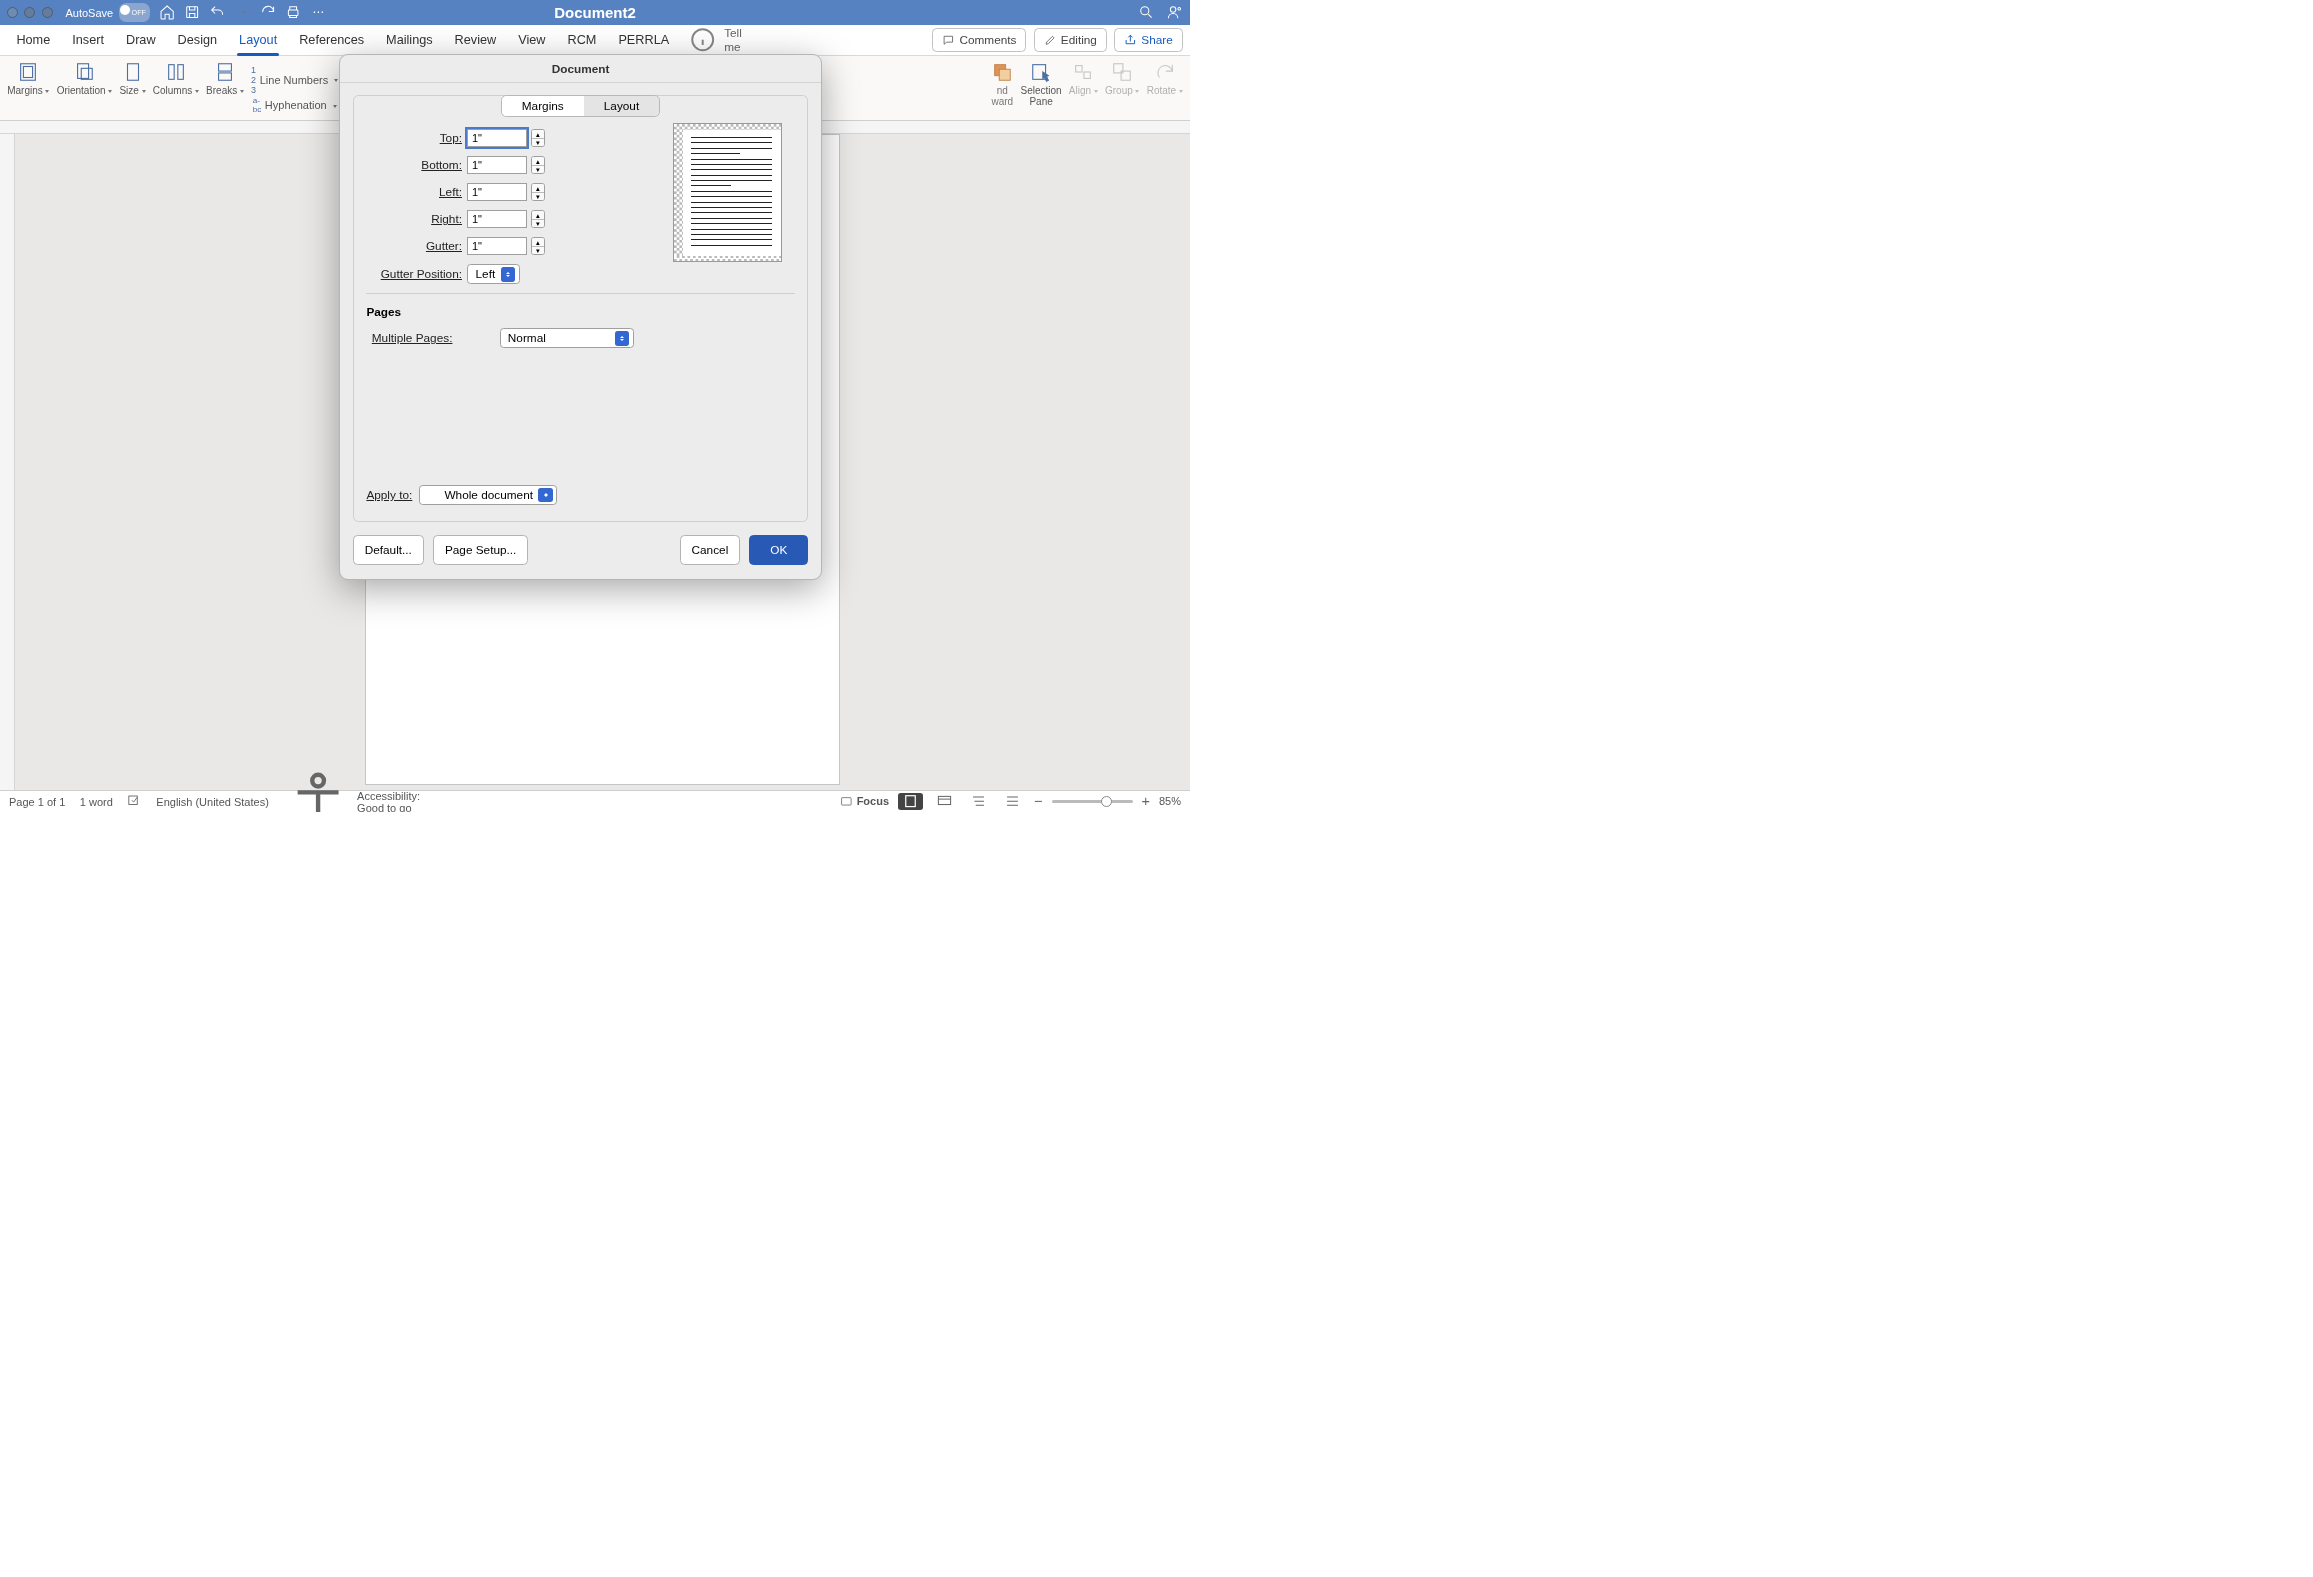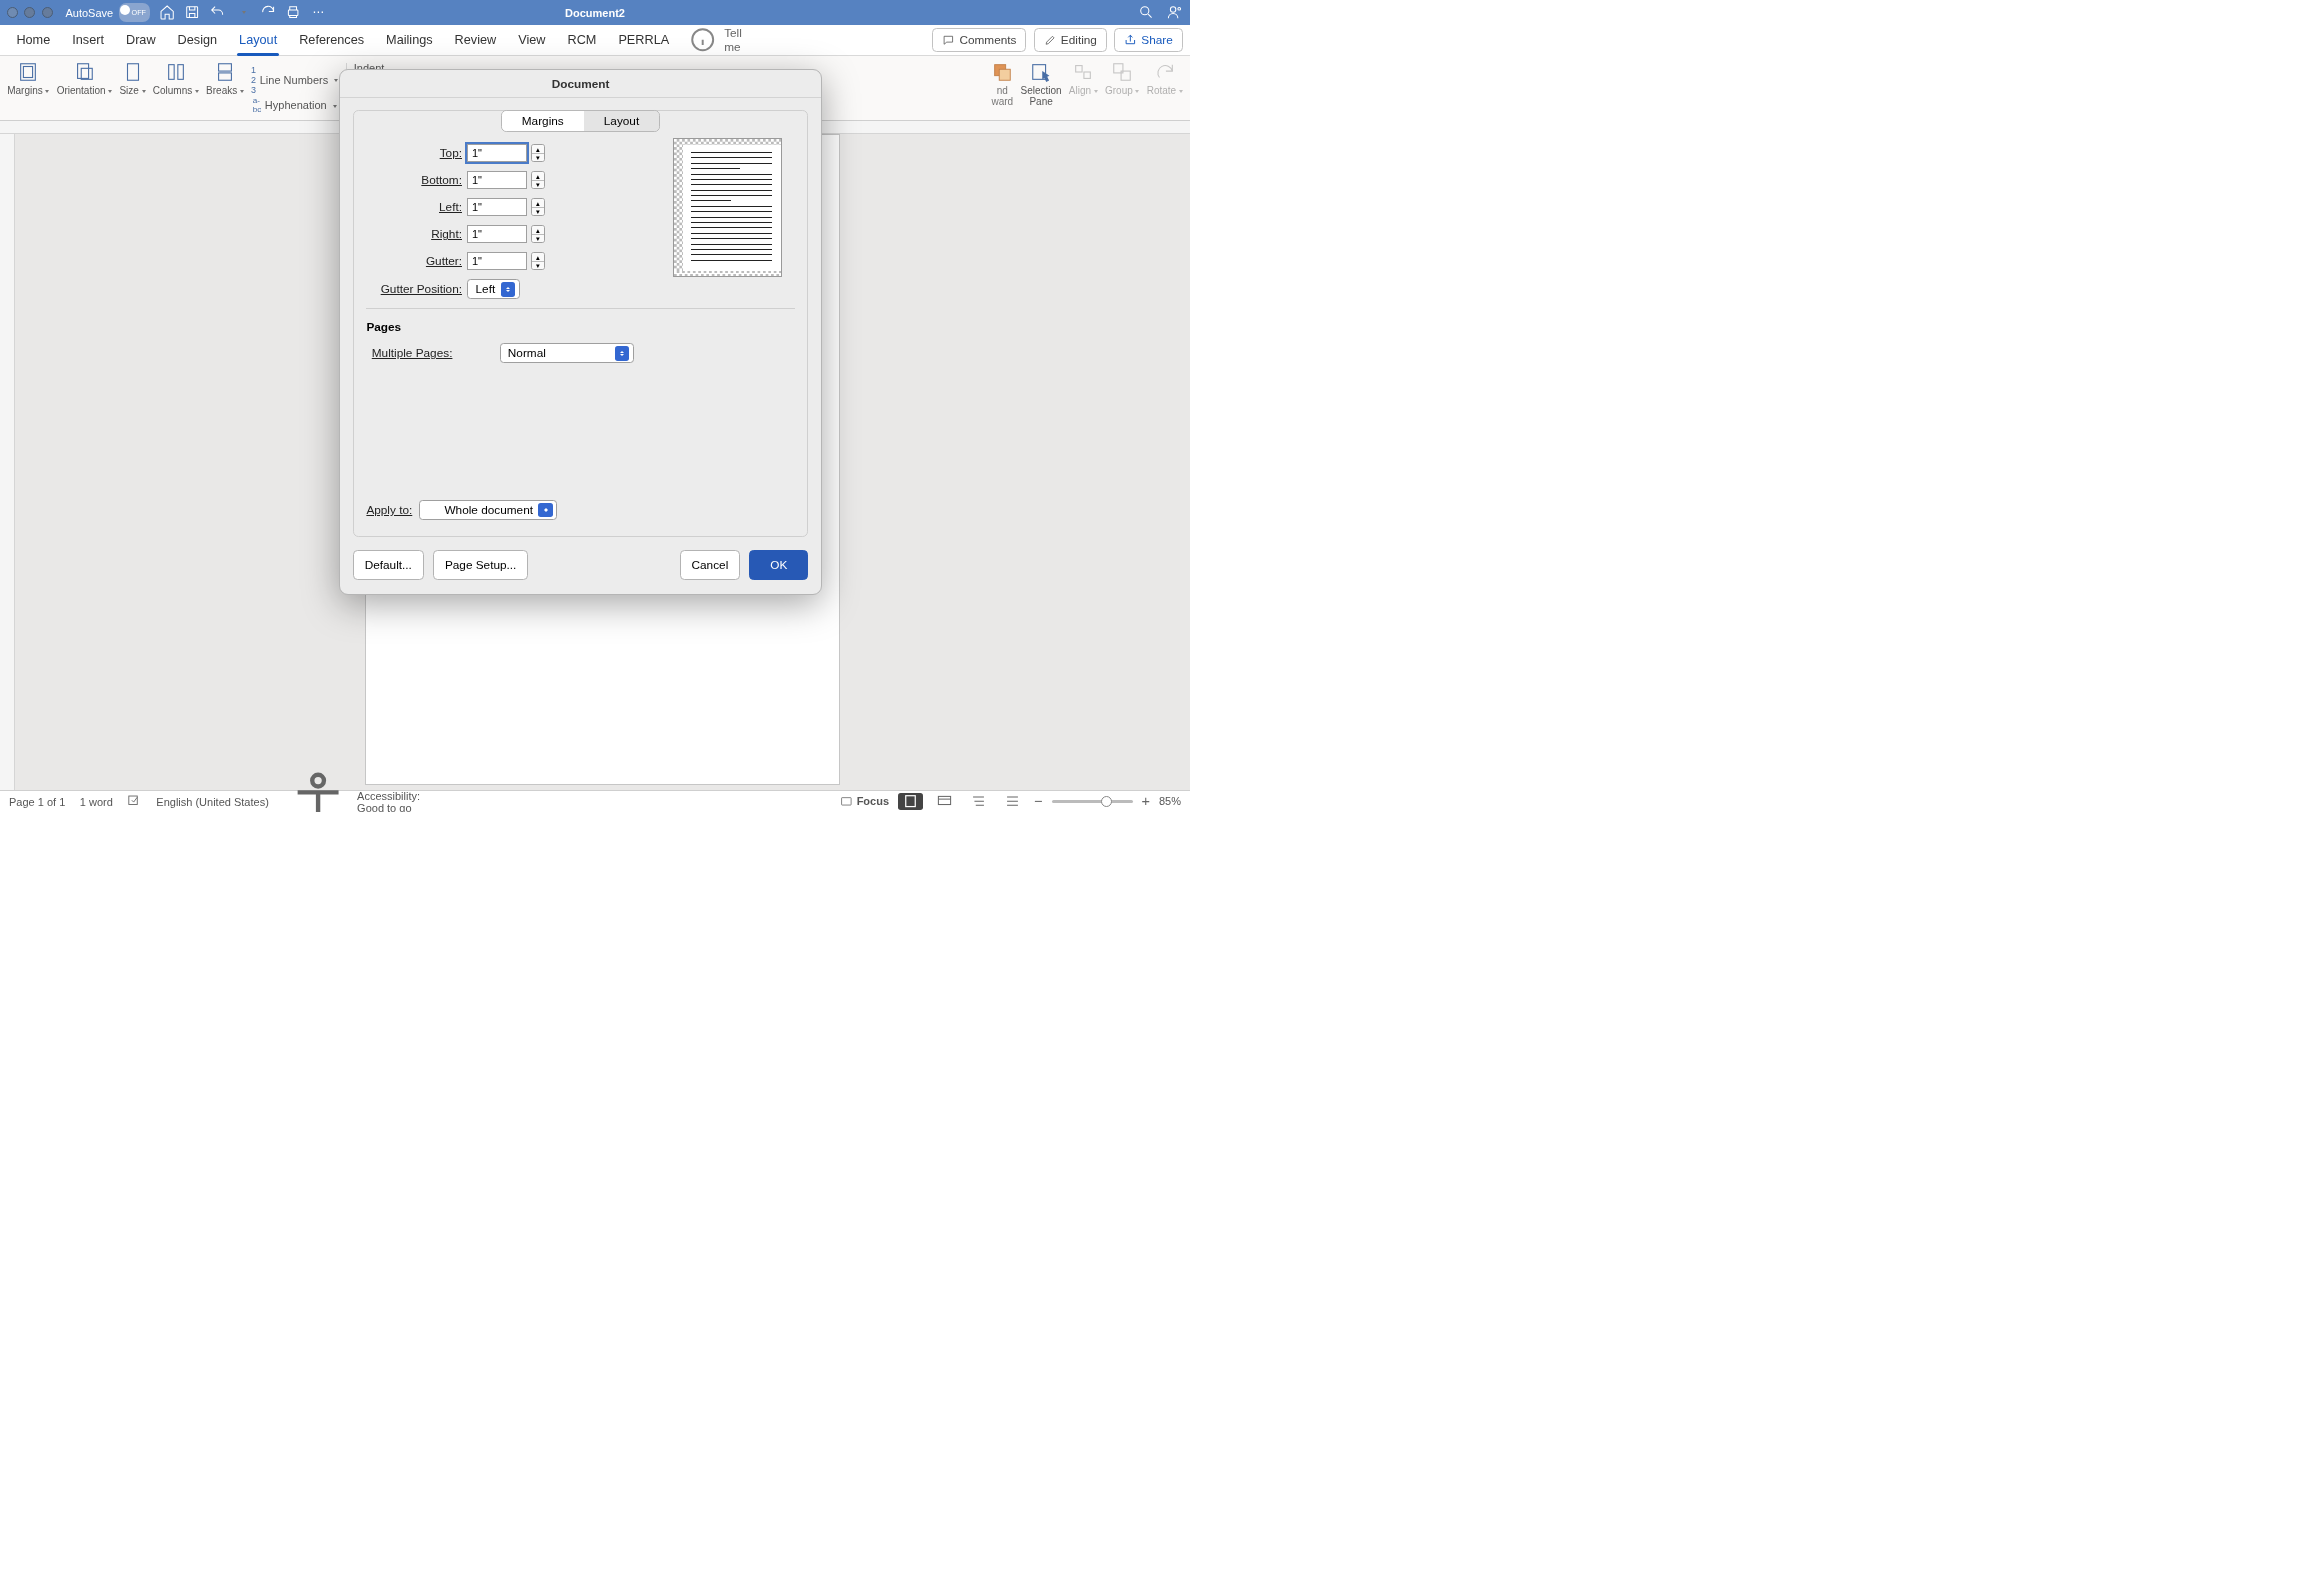--- a/index.html
+++ b/index.html
@@ -8,21 +8,21 @@
 
 .titlebar { height:25px; background:#5682c1; display:flex; align-items:center; padding:0 7.2px; position:relative; }
 .winbtns { display:flex; gap:6.3px; }
 .winbtn { width:11px; height:11px; border-radius:50%; background:#667c9c; border:0.9px solid #4a5d76; }
 .winbtn.close{ background:#6f8bb2; }
 .autosave { margin-left:12.7px; color:#fff; font-size:11px; display:flex; align-items:center; gap:5.4px; }
 .toggle{ width:31px; height:19px; background:#8aa5cf; border-radius:7.2px; position:relative; font-size:7.2px; color:#fff; display:flex; align-items:center; justify-content:flex-end; padding-right:3.6px;}
 .toggle::before{content:"";position:absolute;left:1.8px;top:1.8px;width:10px;height:10px;border-radius:50%;background:#fff;}
 .qat{ margin-left:9px; display:flex; gap:9px; align-items:center;}
 .qat-ico{ width:16.3px; height:16.3px; color:#fff; display:flex; align-items:center; justify-content:center;}
-.doctitle{ position:absolute; left:50%; transform:translateX(-50%); color:#fff; font-weight:600; font-size:11px;}
+.doctitle{ position:absolute; left:50%; transform:translateX(-50%); color:#fff; font-weight:600; font-size:15px;}
 .titleright{ position:absolute; right:7.2px; display:flex; gap:12.7px;}
 
 
 .tabs{ height:31px; border-bottom:0.9px solid #d9d9d9; display:flex; align-items:center; padding:0 5.4px; background:#fff; position:relative;}
 .tab{ padding:0 11px; height:31px; display:flex; align-items:center; font-size:12.7px; color:#333; cursor:default;}
 .tab.active{ color:#185abd; position:relative;}
 .tab.active::after{content:"";position:absolute;left:9px;right:9px;bottom:0;height:2.7px;background:#185abd;border-radius:1.8px;}
 .tellme{ display:flex; align-items:center; gap:5.4px; color:#666; margin-left:7.2px;}
 .tab-right{ position:absolute; right:7.2px; display:flex; gap:7.2px;}
 .pillbtn{ border:0.9px solid #c2c2c2; border-radius:4.5px; padding:3.6px 9px; font-size:11.8px; color:#444; display:flex; align-items:center; gap:4.5px; background:#fff;}
@@ -38,21 +38,21 @@
 .drop::after{content:"";border-left:2.7px solid transparent;border-right:2.7px solid transparent;border-top:3.6px solid #777;display:inline-block;margin-left:2.7px;vertical-align:middle;}
 .rline{ display:flex; align-items:center; gap:3.6px; font-size:11px; color:#555; padding:0.9px 0;}
 
 
 .docarea{ position:absolute; top:121px; left:0; right:0; bottom:22px; background:#e9e8e7; overflow:hidden;}
 .vruler{ position:absolute; left:0; top:12.7px; bottom:0; width:14.5px; background:#f5f5f5; border-right:0.9px solid #d5d5d5;}
 .hruler{ position:absolute; left:0; top:0; right:0; height:12.7px; background:#f5f5f5; border-bottom:0.9px solid #d5d5d5;}
 .page{ position:absolute; left:365px; top:12.7px; width:475px; height:651px; background:#fff; border:0.9px solid #c6c6c6;}
 
 
-.dlg{ position:absolute; left:339px; top:69px; width:483px; height:526px; background:#ececec; border:0.9px solid #b5b5b5; border-radius:9px; box-shadow:0 9px 36px rgba(0,0,0,.35);}
+.dlg{ position:absolute; left:339px; top:54px; width:483px; height:526px; background:#ececec; border:0.9px solid #b5b5b5; border-radius:9px; box-shadow:0 9px 36px rgba(0,0,0,.35);}
 .dlgtitle{ text-align:center; padding:7.2px 0 5.4px; font-size:11.8px; font-weight:600; color:#333; border-bottom:0.9px solid #d3d3d3;}
 .dlgbody{ padding:12.7px;}
 .panel{ border:0.9px solid #cfcfcf; border-radius:5.4px; background:#ececec; padding:0 12.7px 16.3px; height:427px; position:relative;}
 .segtabs{ display:flex; justify-content:center; margin-top:-0.9px;}
 .segwrap{ display:flex; border:0.9px solid #b8b8b8; border-radius:5.4px; overflow:hidden; background:#e2e2e2;}
 .seg{ padding:2.7px 20px; font-size:11.8px;}
 .seg.active{ background:#fff;}
 .seg:not(.active){ background:#e4e4e4;}
 .formrows{ margin-top:12.7px;}
 .frow{ display:flex; align-items:center; margin-bottom:9px;}

